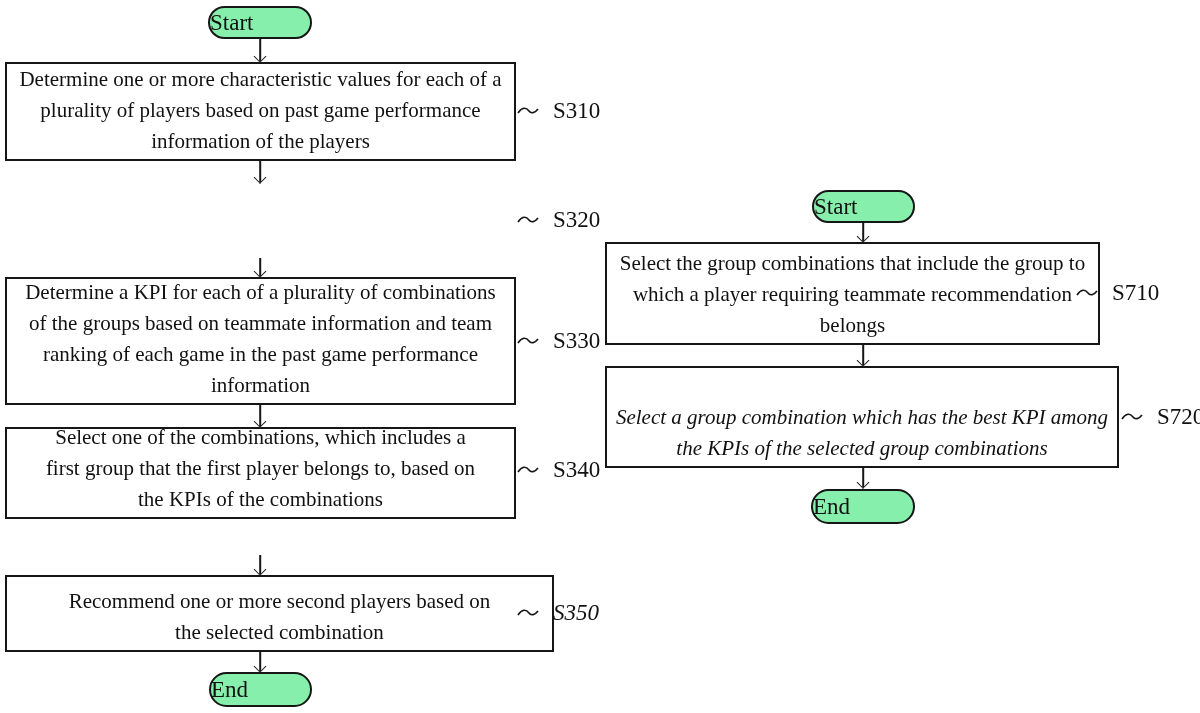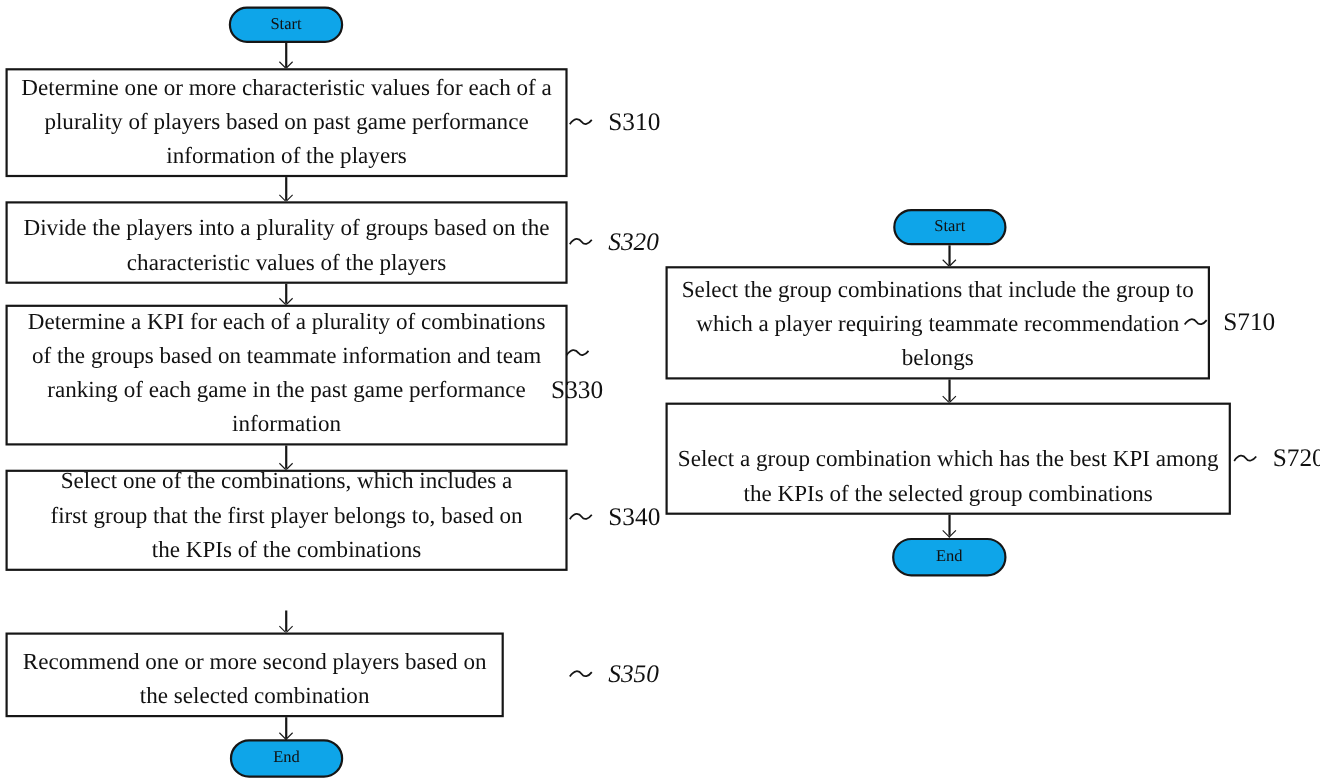--- a/index.html
+++ b/index.html
@@ -26,25 +26,25 @@
     text-align: center;
     font-size: 21px;
     line-height: 31px;
     padding: 2px 8px;
     box-sizing: border-box;
   }
   .oval {
     position: absolute;
     border: 2.5px solid #161616;
     border-radius: 18px;
-    background: #0ea5e9;
+    background: #86efac;
     display: flex;
     align-items: center;
-    justify-content: center;
-    font-size: 15px;
+    justify-content: flex-start;
+    font-size: 23px;
     box-sizing: border-box;
   }
   .arrow {
     position: absolute;
     width: 16px;
   }
   .arrow::before {
     content: "";
     position: absolute;
     left: 50%;
@@ -95,57 +95,54 @@
   </div>
   <div class="callout" style="left:517px; top:111px;">
     <svg width="22" height="14" viewBox="0 0 22 14">
       <path d="M1,9 C5,3 9,3 12,7 C14,10 18,9 21,5" fill="none" stroke="#161616" stroke-width="1.6"></path>
     </svg>
     <span>S310</span>
   </div>
 
   <div class="arrow" style="left:252px; top:161px; height:22px;"></div>
 
-  <div class="box" style="left:5px; top:183px; width:511px; height:75px;">
-    <span>Divide the players into a plurality of groups based on the characteristic values of the players</span>
-  </div>
-  <div class="callout" style="left:517px; top:220px;font-style:italic;">
+  <div class="callout" style="left:517px; top:220px;">
     <svg width="22" height="14" viewBox="0 0 22 14">
       <path d="M1,9 C5,3 9,3 12,7 C14,10 18,9 21,5" fill="none" stroke="#161616" stroke-width="1.6"></path>
     </svg>
     <span>S320</span>
   </div>
 
   <div class="arrow" style="left:252px; top:258px; height:19px;"></div>
 
   <div class="box" style="left:5px; top:277px; width:511px; height:128px;">
     <span>Determine a KPI for each of a plurality of combinations of the groups based on teammate information and team ranking of each game in the past game performance information</span>
   </div>
-  <div class="callout" style="left:501px; top:341px;flex-direction:column;">
+  <div class="callout" style="left:517px; top:341px;">
     <svg width="22" height="14" viewBox="0 0 22 14">
       <path d="M1,9 C5,3 9,3 12,7 C14,10 18,9 21,5" fill="none" stroke="#161616" stroke-width="1.6"></path>
     </svg>
     <span>S330</span>
   </div>
 
   <div class="arrow" style="left:252px; top:405px; height:22px;"></div>
 
   <div class="box" style="left:5px; top:427px; width:511px; height:92px;">
     <span style="max-width:430px;">Select one of the combinations, which includes a first group that the first player belongs to, based on the KPIs of the combinations</span>
   </div>
   <div class="callout" style="left:517px; top:470px;">
     <svg width="22" height="14" viewBox="0 0 22 14">
       <path d="M1,9 C5,3 9,3 12,7 C14,10 18,9 21,5" fill="none" stroke="#161616" stroke-width="1.6"></path>
     </svg>
     <span>S340</span>
   </div>
 
   <div class="arrow" style="left:252px; top:555px; height:20px;"></div>
 
-  <div class="box" style="left:5px; top:575px; width:453px; height:77px;">
+  <div class="box" style="left:5px; top:575px; width:549px; height:77px;">
     <span style="max-width:440px;">Recommend one or more second players based on the selected combination</span>
   </div>
   <div class="callout" style="left:517px; top:613px;font-style:italic;">
     <svg width="22" height="14" viewBox="0 0 22 14">
       <path d="M1,9 C5,3 9,3 12,7 C14,10 18,9 21,5" fill="none" stroke="#161616" stroke-width="1.6"></path>
     </svg>
     <span>S350</span>
   </div>
 
   <div class="arrow" style="left:252px; top:652px; height:20px;"></div>
@@ -165,21 +162,21 @@
   </div>
   <div class="callout" style="left:1076px; top:293px;">
     <svg width="22" height="14" viewBox="0 0 22 14">
       <path d="M1,9 C5,3 9,3 12,7 C14,10 18,9 21,5" fill="none" stroke="#161616" stroke-width="1.6"></path>
     </svg>
     <span>S710</span>
   </div>
 
   <div class="arrow" style="left:855px; top:345px; height:21px;"></div>
 
-  <div class="box" style="left:605px; top:366px; width:514px; height:102px;">
+  <div class="box" style="left:605px; top:366px; width:514px; height:102px;font-style:italic;">
     <span>Select a group combination which has the best KPI among the KPIs of the selected group combinations</span>
   </div>
   <div class="callout" style="left:1121px; top:417px;text-align:right;">
     <svg width="22" height="14" viewBox="0 0 22 14">
       <path d="M1,9 C5,3 9,3 12,7 C14,10 18,9 21,5" fill="none" stroke="#161616" stroke-width="1.6"></path>
     </svg>
     <span>S720</span>
   </div>
 
   <div class="arrow" style="left:855px; top:468px; height:20px;"></div>

